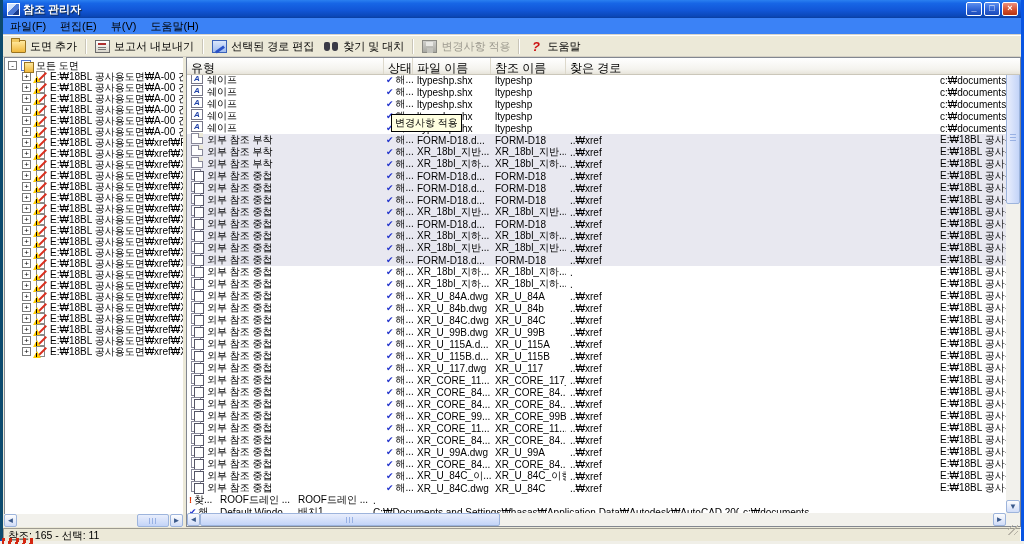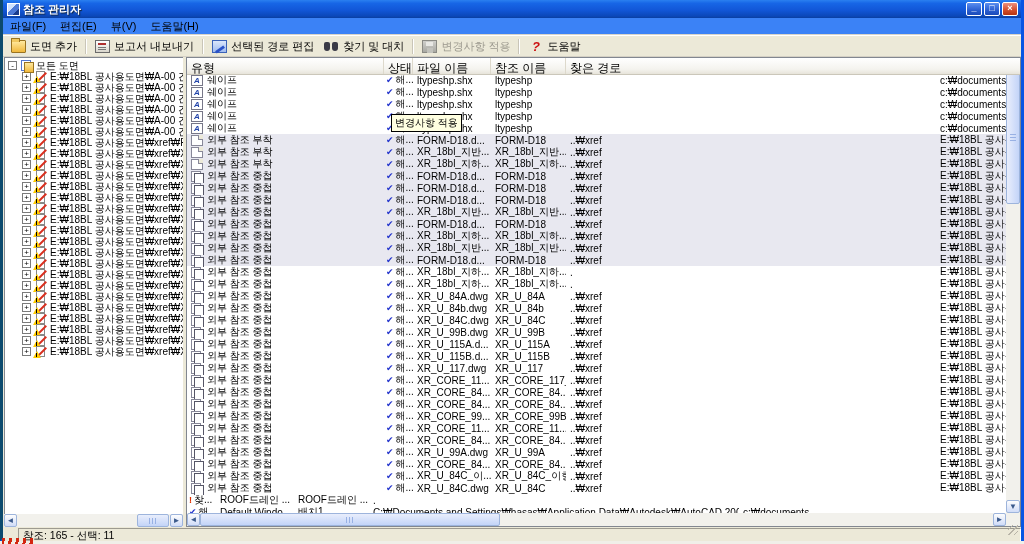--- a/index.html
+++ b/index.html
@@ -82,21 +82,21 @@
   
   .lheader{display:flex;height:16px;background:linear-gradient(180deg,#fff,#f4f3ee 70%,#e7e4da);
            border-bottom:1px solid #cbc7ba;font-size:12px;color:#000;position:relative;z-index:2}
   .hcell{box-sizing:border-box;padding:2px 0 0 4px;border-right:1px solid #ddd9cc;white-space:nowrap;
          overflow:hidden;flex:0 0 auto}
   
   .list-rows{position:absolute;left:0;top:16px;right:14px;bottom:13px;overflow:hidden;background:#fff}
   .lrow{display:flex;height:12px;align-items:center;font-size:10px;white-space:nowrap}
   .lrow.sel{background:#e8e8f0}
   .c{box-sizing:border-box;padding-left:4px;overflow:hidden;white-space:nowrap;flex:0 0 auto}
-  .c-type{width:197px;display:flex;align-items:center}
+  .c-type{width:197px;display:flex;align-items:flex-start}
   .c-st{width:29px;display:flex;align-items:center;padding-left:2px}
   .c-file{width:78px}.c-ref{width:75px}.c-sv{width:370px}.c-fd{width:71px}
   .c-st em{font-style:normal;font-size:9px;color:#2233cc;margin-right:2px}
   .c-st em.missing{color:#e03000;font-weight:bold}
   .c-st u{text-decoration:none}
   .ticon{width:12px;height:11px;position:relative;margin-right:4px;flex:0 0 auto}
   .ti-shape{border:1px solid #778;background:#fff;box-sizing:border-box;font-size:8px;line-height:9px;
             text-align:center;color:#2244aa;font-weight:bold}
   .ti-shape::before{content:"A"}
   .ti-attach{border:1px solid #889;background:#fff;box-sizing:border-box}
@@ -134,21 +134,21 @@
            background:repeating-linear-gradient(180deg,#98b1e4 0 1px,transparent 1px 3px)}
   .sb-corner{position:absolute;right:0;bottom:0;width:14px;height:13px;background:#f2f1ec}
   
   .tooltip{position:absolute;left:388px;top:57px;z-index:9;background:#ffffe1;border:1px solid #000;
            font-size:10px;padding:1px 3px;white-space:nowrap}
   
   .statusbar{height:15px;display:flex;background:#ece9d8;padding-top:1px;font-size:10.5px;color:#000}
   .sb-panel{box-sizing:border-box;border:1px solid;border-color:#9d9a90 #fff #fff #9d9a90;
             padding:0 4px;height:14px;line-height:13px;white-space:nowrap;overflow:hidden}
   .sb-panel.left{width:181px;flex:0 0 auto;margin-left:0}
-  .sb-panel.right{flex:1;margin-left:15px}
+  .sb-panel.right{flex:1;margin-left:0}
   .grip{position:absolute;right:3px;bottom:3px;width:10px;height:10px;
         background:repeating-linear-gradient(135deg,transparent 0 3px,#b8b4a8 3px 4px)}
   
   .desktop{position:absolute;left:0;top:541px;width:1024px;height:3px;background:#f0efe8}
   .red-frag{position:absolute;left:2px;top:538px;width:34px;height:6px;z-index:10;
         background:repeating-linear-gradient(100deg,#d42610 0 3px,transparent 3px 7px)}
 </style>
 </head>
 <body>
 

